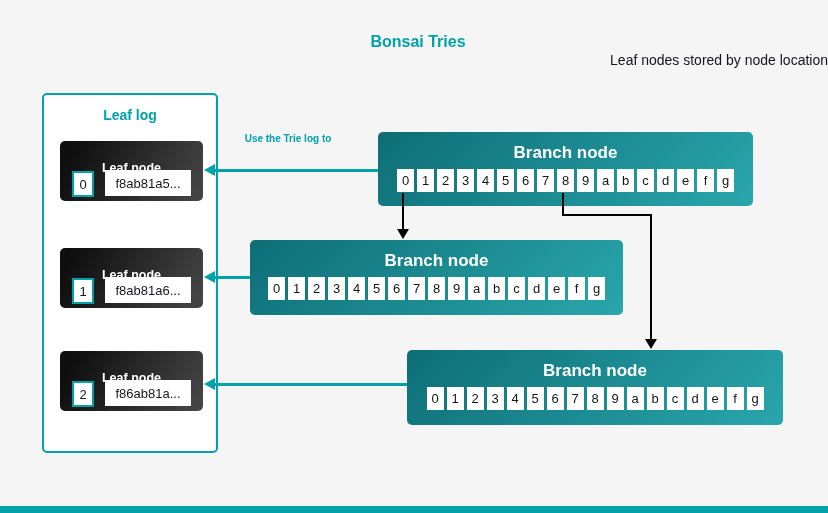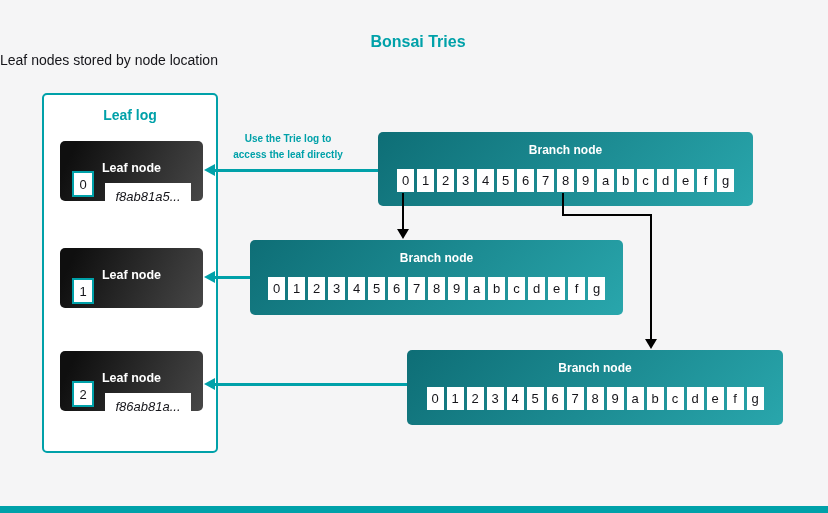--- a/index.html
+++ b/index.html
@@ -12,21 +12,21 @@
   }
   .canvas{position:absolute;inset:0;}
 
   
   .title{
     position:absolute;top:33px;left:4px;width:828px;
     text-align:center;font-size:16px;font-weight:bold;color:#00a1a9;
   }
   .subtitle{
     position:absolute;top:52px;left:0;width:828px;
-    text-align:left;font-size:14px;font-weight:500;color:#15151a;
+    text-align:right;font-size:14px;font-weight:500;color:#15151a;
   }
 
   
   .trielog{
     position:absolute;left:42px;top:93px;width:176px;height:360px;
     background:#ffffff;border:2px solid #00a1a9;border-radius:5px;
     box-sizing:border-box;
   }
   .trielog-title{
     position:absolute;left:42px;top:107px;width:176px;
@@ -43,39 +43,39 @@
     position:absolute;top:9px;left:0;width:100%;
     text-align:center;color:#ffffff;font-size:12.5px;font-weight:bold;margin-top:11px;
   }
   .leaf-index{
     position:absolute;left:12px;top:30px;width:18px;height:22px;
     background:#ffffff;border:2px solid #00a1a9;
     display:flex;align-items:center;justify-content:center;
     font-size:13px;color:#15151a;
   }
   .leaf-hash{
-    position:absolute;left:45px;top:42px;width:86px;height:26px;
+    position:absolute;left:45px;top:29px;width:86px;height:26px;
     background:#ffffff;
     display:flex;align-items:center;justify-content:center;
-    font-size:13px;color:#15151a;font-style:italic;
+    font-size:13px;color:#15151a;
   }
   .leaf0{top:141px;} .leaf1{top:248px;} .leaf2{top:351px;}
 
   
   .branch{
     position:absolute;
     background:linear-gradient(135deg,#0e6e76 0%,#29a6ac 100%);
     border-radius:5px;
   }
   .b1{left:378px;top:132px;width:375px;height:74px;}
   .b2{left:250px;top:240px;width:373px;height:75px;}
   .b3{left:407px;top:350px;width:376px;height:75px;}
   .branch-label{
     position:absolute;top:11px;left:0;width:100%;
-    text-align:center;color:#ffffff;font-size:12px;font-weight:bold;
+    text-align:center;color:#ffffff;font-size:17px;font-weight:bold;
   }
   .branch-cells{
     position:absolute;top:37px;left:0;width:100%;
     display:flex;justify-content:center;gap:3px;
   }
   .cell{
     width:17px;height:23px;background:#ffffff;
     display:flex;align-items:center;justify-content:center;
     font-size:13px;color:#15151a;
   }
@@ -133,20 +133,21 @@
   <div class="trielog-title">Leaf log</div>
 
   <div class="leaf leaf0">
     <div class="leaf-label">Leaf node</div>
     <div class="leaf-index">0</div>
     <div class="leaf-hash">f8ab81a5...</div>
   </div>
   <div class="leaf leaf1">
     <div class="leaf-label">Leaf node</div>
     <div class="leaf-index">1</div>
+    <div class="leaf-hash">f8ab81a6...</div>
   </div>
   <div class="leaf leaf2">
     <div class="leaf-label">Leaf node</div>
     <div class="leaf-index">2</div>
     <div class="leaf-hash">f86ab81a...</div>
   </div>
 
   <div class="branch b1">
     <div class="branch-label">Branch node</div>
     <div class="branch-cells">
@@ -223,18 +224,17 @@
 
   <div class="bseg a1v"></div>
   <div class="bhead a1h"></div>
   <div class="bseg a2v1"></div>
   <div class="bseg a2h1"></div>
   <div class="bseg a2v2"></div>
   <div class="bhead a2h2"></div>
 
   <div class="annotation">
     <div>Use the Trie log to</div>
-    <div>access the leaf directly</div>
   </div>
 
   <div class="bottombar"></div>
 
 </div>
 
 </body></html>

